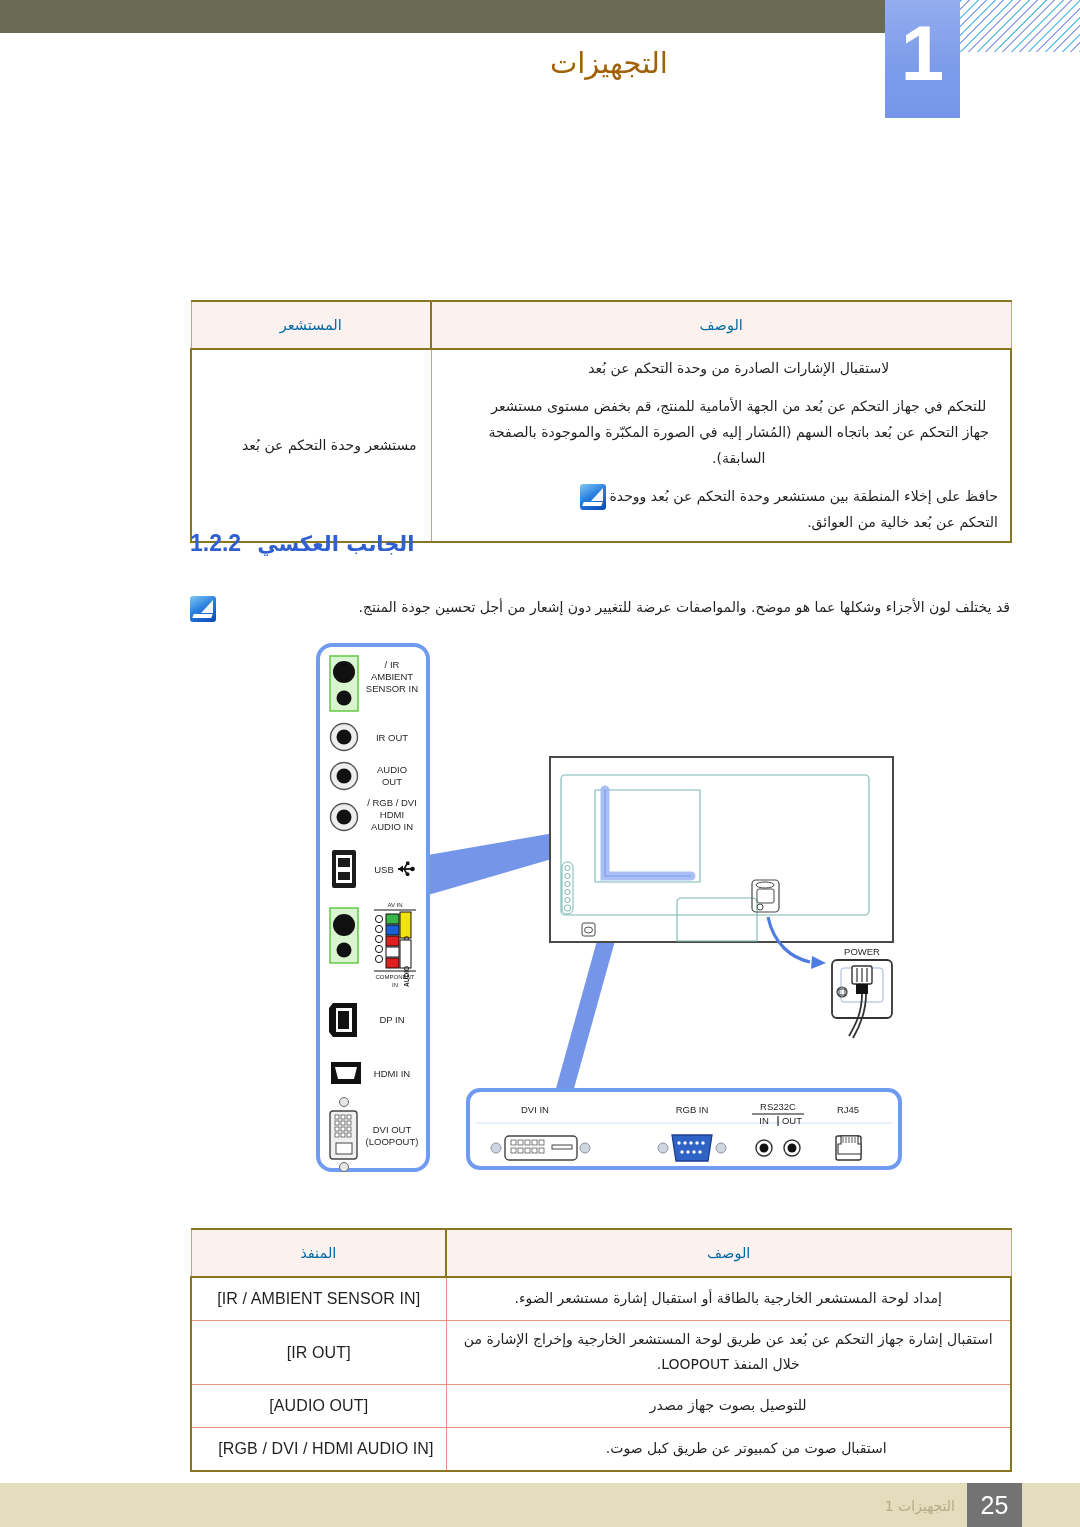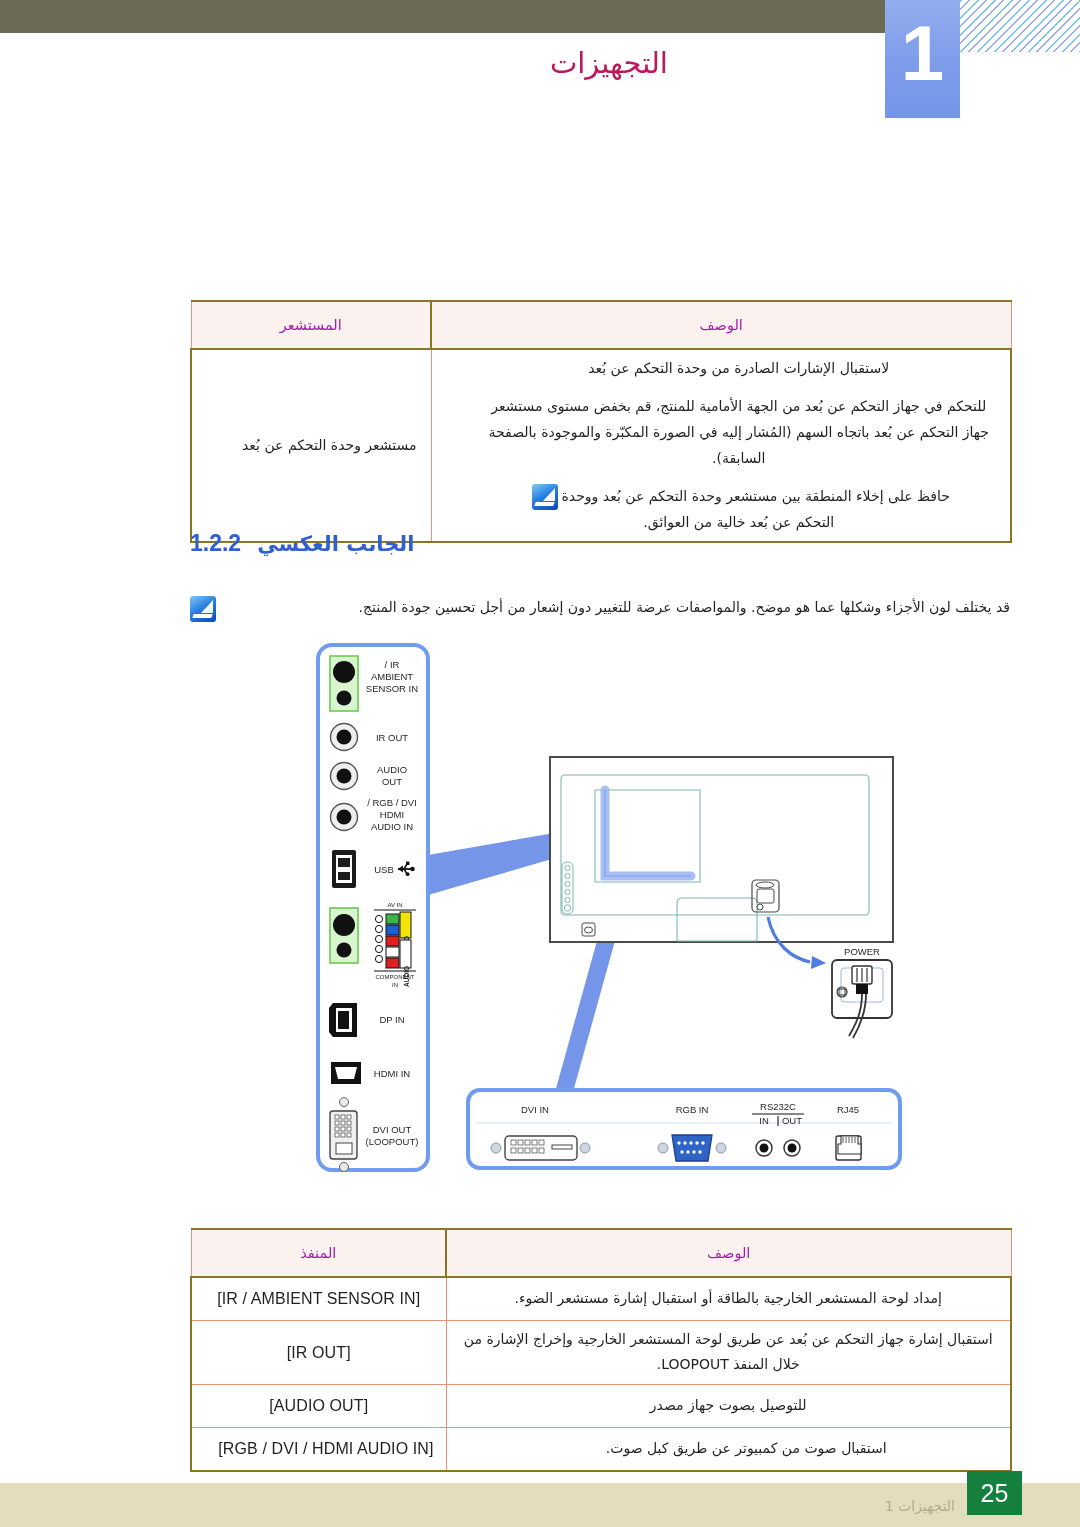--- a/index.html
+++ b/index.html
@@ -59,21 +59,21 @@
     color: #ffffff;
     line-height: 1;
     font-family: "Liberation Sans", sans-serif;
   }
   .hdr-title {
     position: absolute;
     right: 200px; top: 46px;
     width: 330px;
     text-align: left;
     font-size: 29px;
-    color: #be185d;
+    color: #a16207;
     font-family: "DejaVu Sans", sans-serif;
     direction: rtl;
   }
 
   
   .tbl {
     position: absolute;
     border-collapse: collapse;
     table-layout: fixed;
     direction: rtl;
@@ -84,21 +84,21 @@
     border-top: 1px solid #e8917c;
     border-bottom: 1px solid #e8917c;
     padding: 6px 12px;
     vertical-align: middle;
     font-size: 14px;
     line-height: 1.85;
     font-family: "DejaVu Sans", sans-serif;
   }
   .tbl thead th {
     background: #fbf1ee;
-    color: #a21caf;
+    color: #0369a1;
     font-weight: normal;
     text-align: center;
     font-size: 14.5px;
     border-top: 2.5px solid #8a7520;
     border-bottom: 2.5px solid #8a7520;
     height: 38px;
     padding: 4px 12px;
   }
   .tbl thead th.col-a { border-left: 2.5px solid #8a7520; }
   .tbl thead th.col-b { border-right: 2.5px solid #8a7520; }
@@ -115,21 +115,21 @@
     font-size: 16px;
     letter-spacing: .1px;
     white-space: nowrap;
   }
 
   #sensor-table { left: 190px; top: 300px; width: 820px; }
   #sensor-table .col-desc { width: 580px; }
   #sensor-table .col-key  { width: 240px; }
   #sensor-table tbody td { height: 150px; }
   .sens-p { margin: 0 0 12px 0; }
-  .sens-p:last-child { margin-bottom: 0; }
+  .sens-p:last-child { margin-bottom: 0; text-align: right; }
 
   #port-table { left: 190px; top: 1228px; width: 820px; }
   #port-table .col-desc { width: 565px; }
   #port-table .col-key  { width: 255px; }
 
   
   .sec-head {
     position: absolute;
     left: 190px; top: 530px;
     width: 820px;
@@ -235,23 +235,23 @@
 
   
   .ftr-band {
     position: absolute;
     left: 0; bottom: 0;
     width: 1080px; height: 44px;
     background: #e3dcbd;
   }
   .ftr-pagebox {
     position: absolute;
-    right: 58px; bottom: 12px;
+    right: 58px; bottom: 0;
     width: 55px; height: 44px;
-    background: #15803d;
+    background: #737373;
     color: #ffffff;
     font-size: 25px;
     text-align: center;
     line-height: 44px;
     font-family: "Liberation Sans", sans-serif;
   }
   .ftr-label {
     position: absolute;
     right: 125px; bottom: 0;
     height: 44px;

